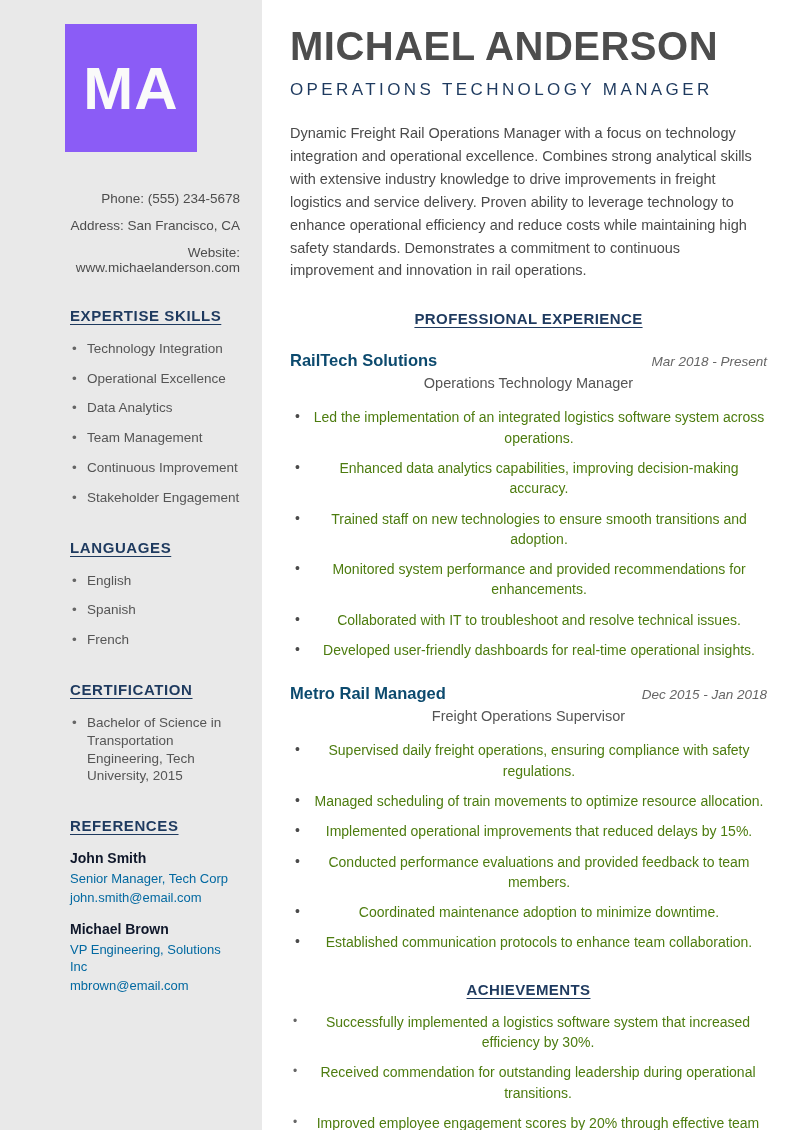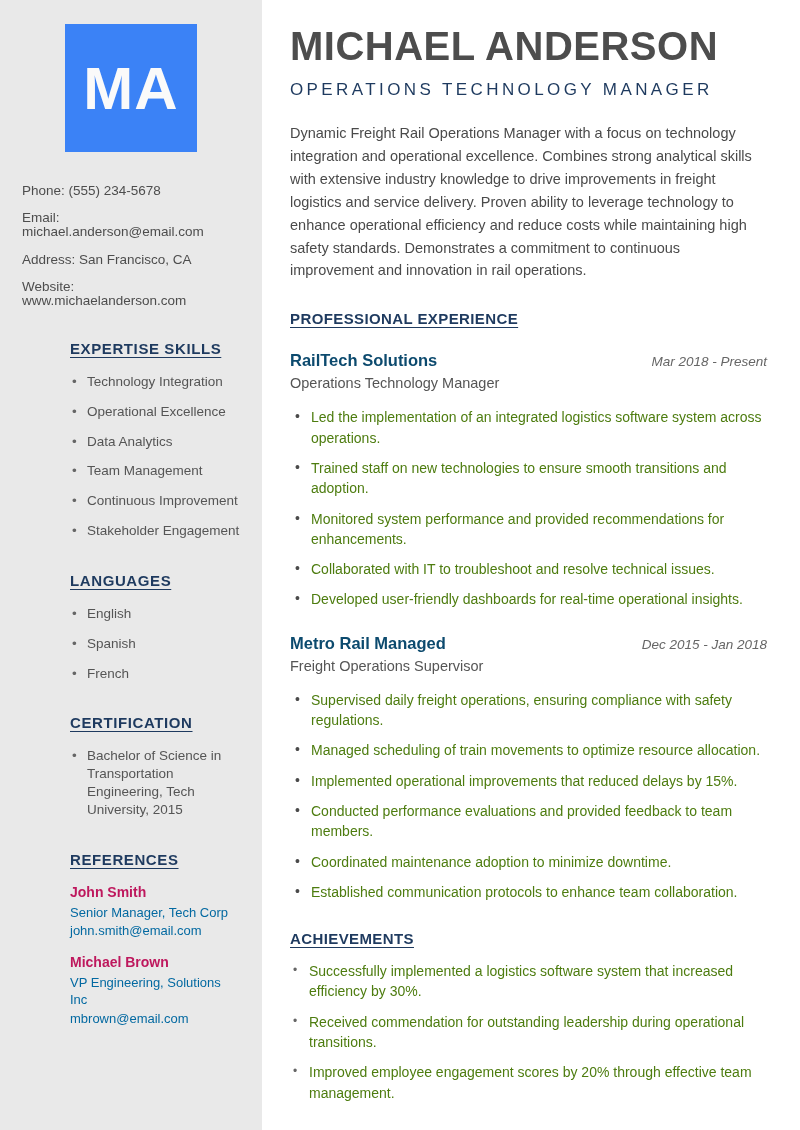--- a/index.html
+++ b/index.html
@@ -10,62 +10,62 @@
     color: #4a4a4a;
   }
   .page { display: flex; width: 800px; min-height: 1130px; background: #ffffff; }
 
   
   .sidebar {
     width: 262px; min-height: 1130px; background: #e9e9e9;
     padding: 24px 22px 40px 22px; flex-shrink: 0;
   }
   .avatar {
-    width: 132px; height: 128px; background: #3b82f6;
-    margin: 0 auto 32px auto;
+    width: 132px; height: 128px; background: #8b5cf6;
+    margin: 0 auto 40px auto;
     display: flex; align-items: center; justify-content: center;
   }
   .avatar span {
     color: #fafafa; font-size: 60px; font-weight: bold; letter-spacing: 1px;
   }
   .contact p {
-    font-size: 13.5px; color: #4d4d4d; margin-bottom: 13px; line-height: 1.05;
+    font-size: 13.5px; color: #4d4d4d; margin-bottom: 13px; line-height: 1.05; text-align: right;
   }
   .side-section { margin-top: 32px; margin-left: 48px; }
   .side-heading {
     font-size: 15px; font-weight: bold; color: #1e3a5f;
     text-decoration: underline; text-underline-offset: 3px;
     letter-spacing: 0.6px; margin-bottom: 16px;
   }
   .side-list { list-style: none; }
   .side-list li {
     position: relative; padding-left: 17px;
     font-size: 13.5px; color: #555555; margin-bottom: 12px; line-height: 1.32;
   }
   .side-list li::before {
     content: "\2022"; position: absolute; left: 2px; top: 0; color: #666666;
   }
   .ref-item { margin-bottom: 14px; }
-  .ref-name { font-size: 14px; font-weight: bold; color: #be185d; margin-bottom: 5px; }
+  .ref-name { font-size: 14px; font-weight: bold; color: #0f172a; margin-bottom: 5px; }
   .ref-title, .ref-email { font-size: 13px; color: #0369a1; line-height: 1.3; margin-bottom: 2px; }
 
   
   .main { flex: 1; padding: 26px 33px 40px 28px; background: #ffffff; }
   .name {
     font-size: 40px; font-weight: bold; color: #4d4d4d; letter-spacing: 0.5px;
     line-height: 1.0;
   }
   .job-title {
     font-size: 17px; color: #1e3a5f; letter-spacing: 3.4px; margin-top: 14px;
     font-weight: normal;
   }
   .summary {
     margin-top: 22px; font-size: 14.5px; color: #4a4a4a; line-height: 1.58;
   }
-  .main-section { margin-top: 28px; }
+  .main-section { margin-top: 28px; text-align: center; }
   .main-heading {
     font-size: 15px; font-weight: bold; color: #1e3a5f;
     text-decoration: underline; text-underline-offset: 3px;
     letter-spacing: 0.4px;
   }
   .job { margin-top: 24px; }
   .job-header { display: flex; justify-content: space-between; align-items: baseline; }
   .company { font-size: 16.5px; font-weight: bold; color: #0c4a6e; }
   .dates { font-size: 13.5px; font-style: italic; color: #666666; }
   .role { font-size: 14.5px; color: #555555; margin-top: 5px; }
@@ -87,21 +87,20 @@
 <div class="page">
 
   <aside class="sidebar">
 
     <div class="avatar">
       <span>MA</span>
     </div>
 
     <div class="contact">
       <p>Phone: (555) 234-5678</p>
-      <p>Email: michael.anderson@email.com</p>
       <p>Address: San Francisco, CA</p>
       <p>Website: www.michaelanderson.com</p>
     </div>
 
     <section class="side-section">
       <h2 class="side-heading">EXPERTISE SKILLS</h2>
       <ul class="side-list">
         <li><span>Technology Integration</span></li>
         <li><span>Operational Excellence</span></li>
         <li><span>Data Analytics</span></li>
@@ -155,20 +154,21 @@
       <h2 class="main-heading">PROFESSIONAL EXPERIENCE</h2>
 
       <div class="job">
         <div class="job-header">
           <span class="company">RailTech Solutions</span>
           <span class="dates">Mar 2018 - Present</span>
         </div>
         <div class="role">Operations Technology Manager</div>
         <ul class="bullets">
           <li>Led the implementation of an integrated logistics software system across operations.</li>
+          <li>Enhanced data analytics capabilities, improving decision-making accuracy.</li>
           <li>Trained staff on new technologies to ensure smooth transitions and adoption.</li>
           <li>Monitored system performance and provided recommendations for enhancements.</li>
           <li>Collaborated with IT to troubleshoot and resolve technical issues.</li>
           <li>Developed user-friendly dashboards for real-time operational insights.</li>
         </ul>
       </div>
 
       <div class="job">
         <div class="job-header">
           <span class="company">Metro Rail Managed</span>

